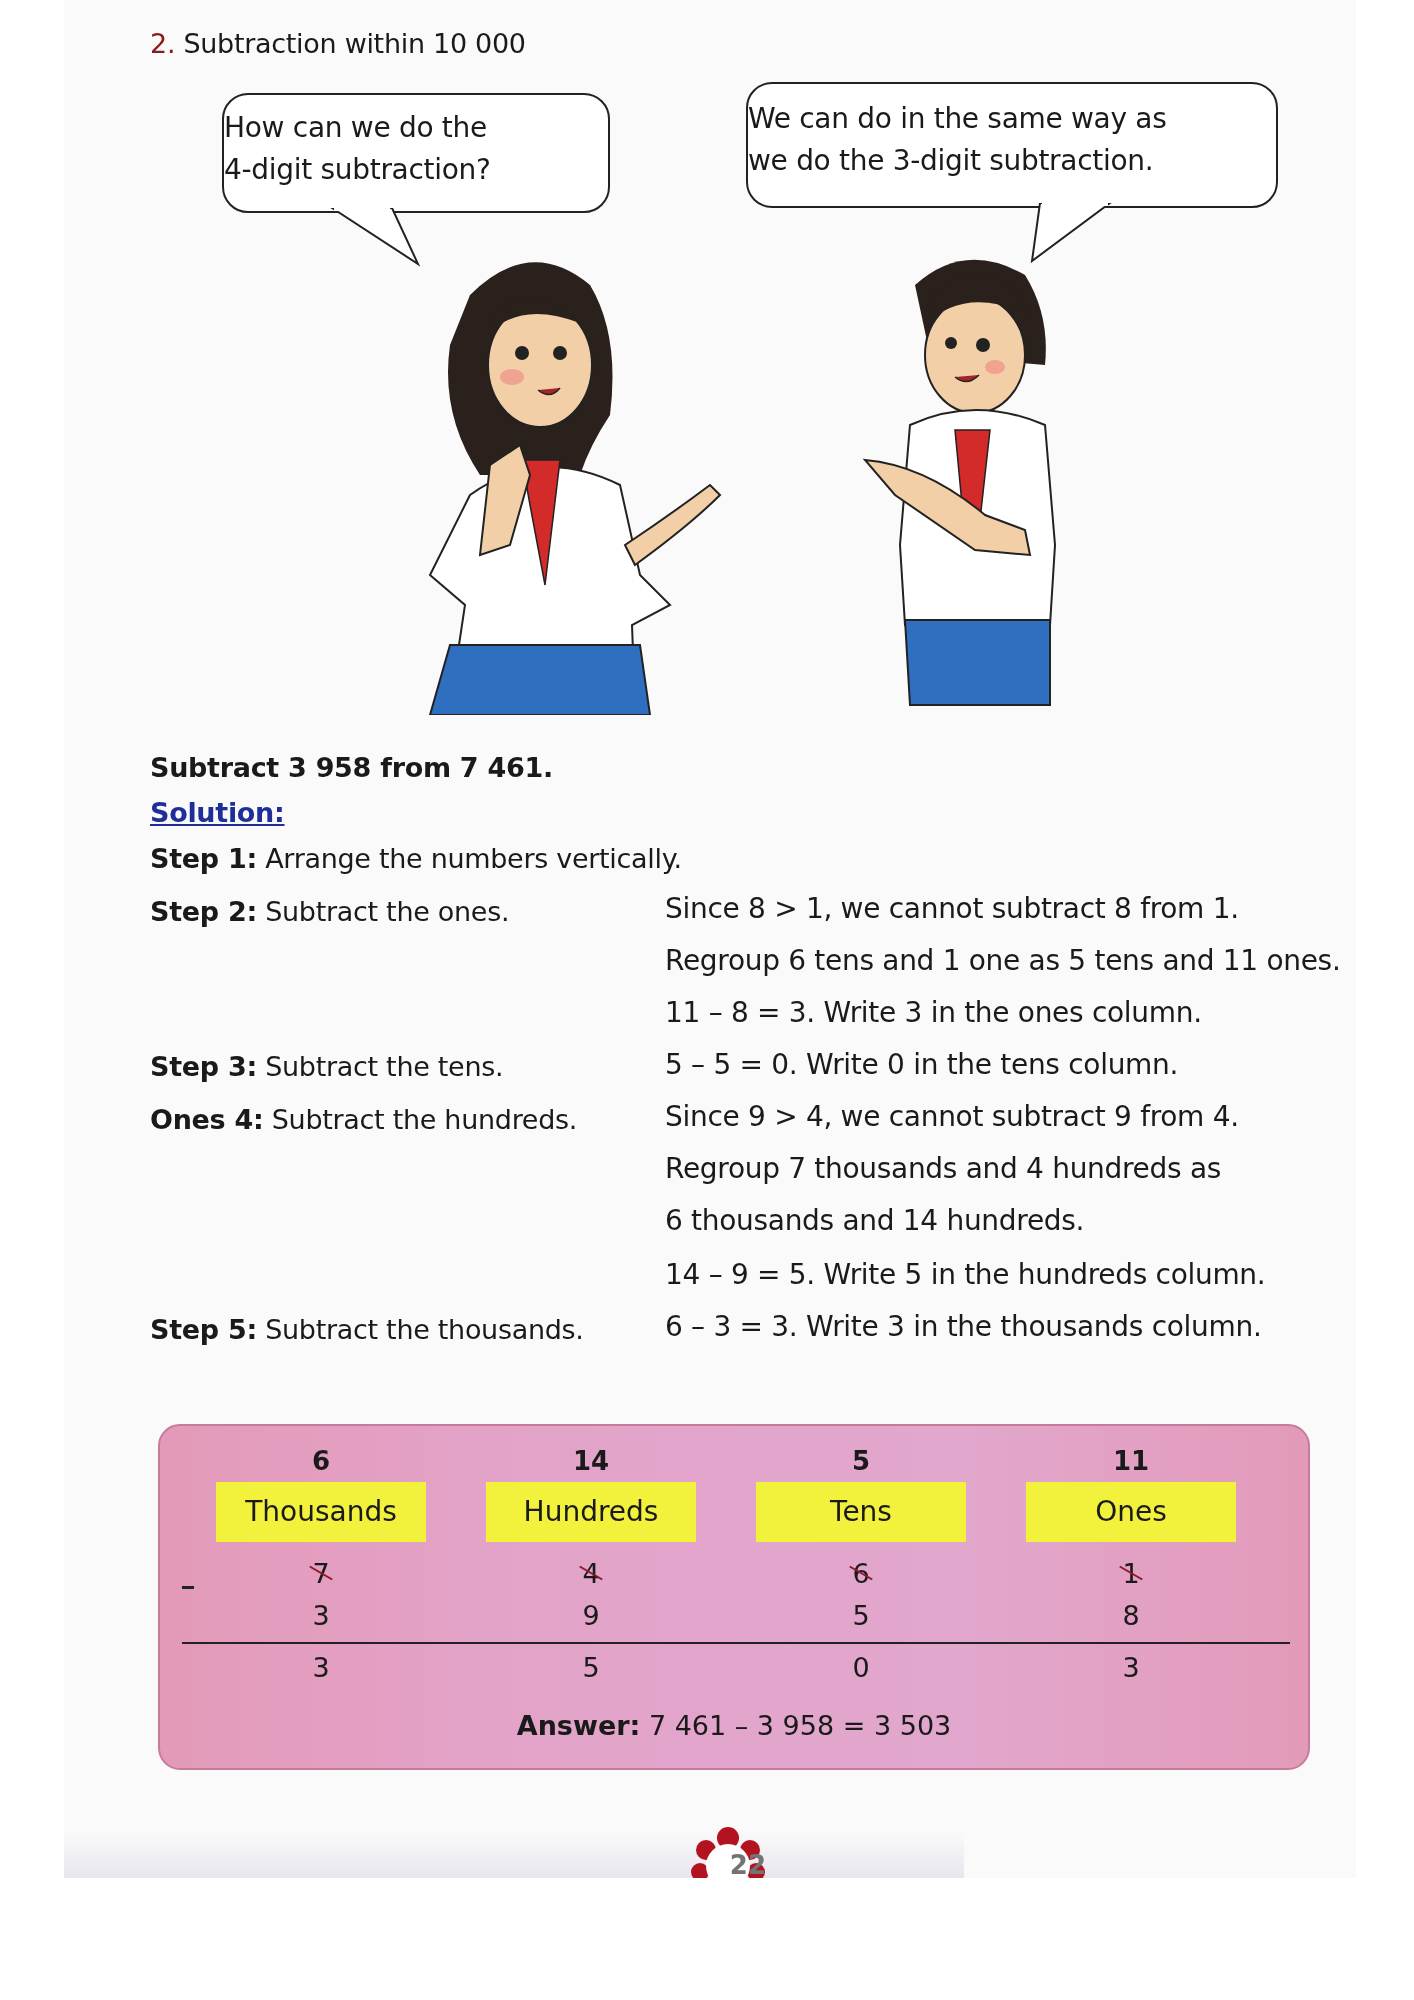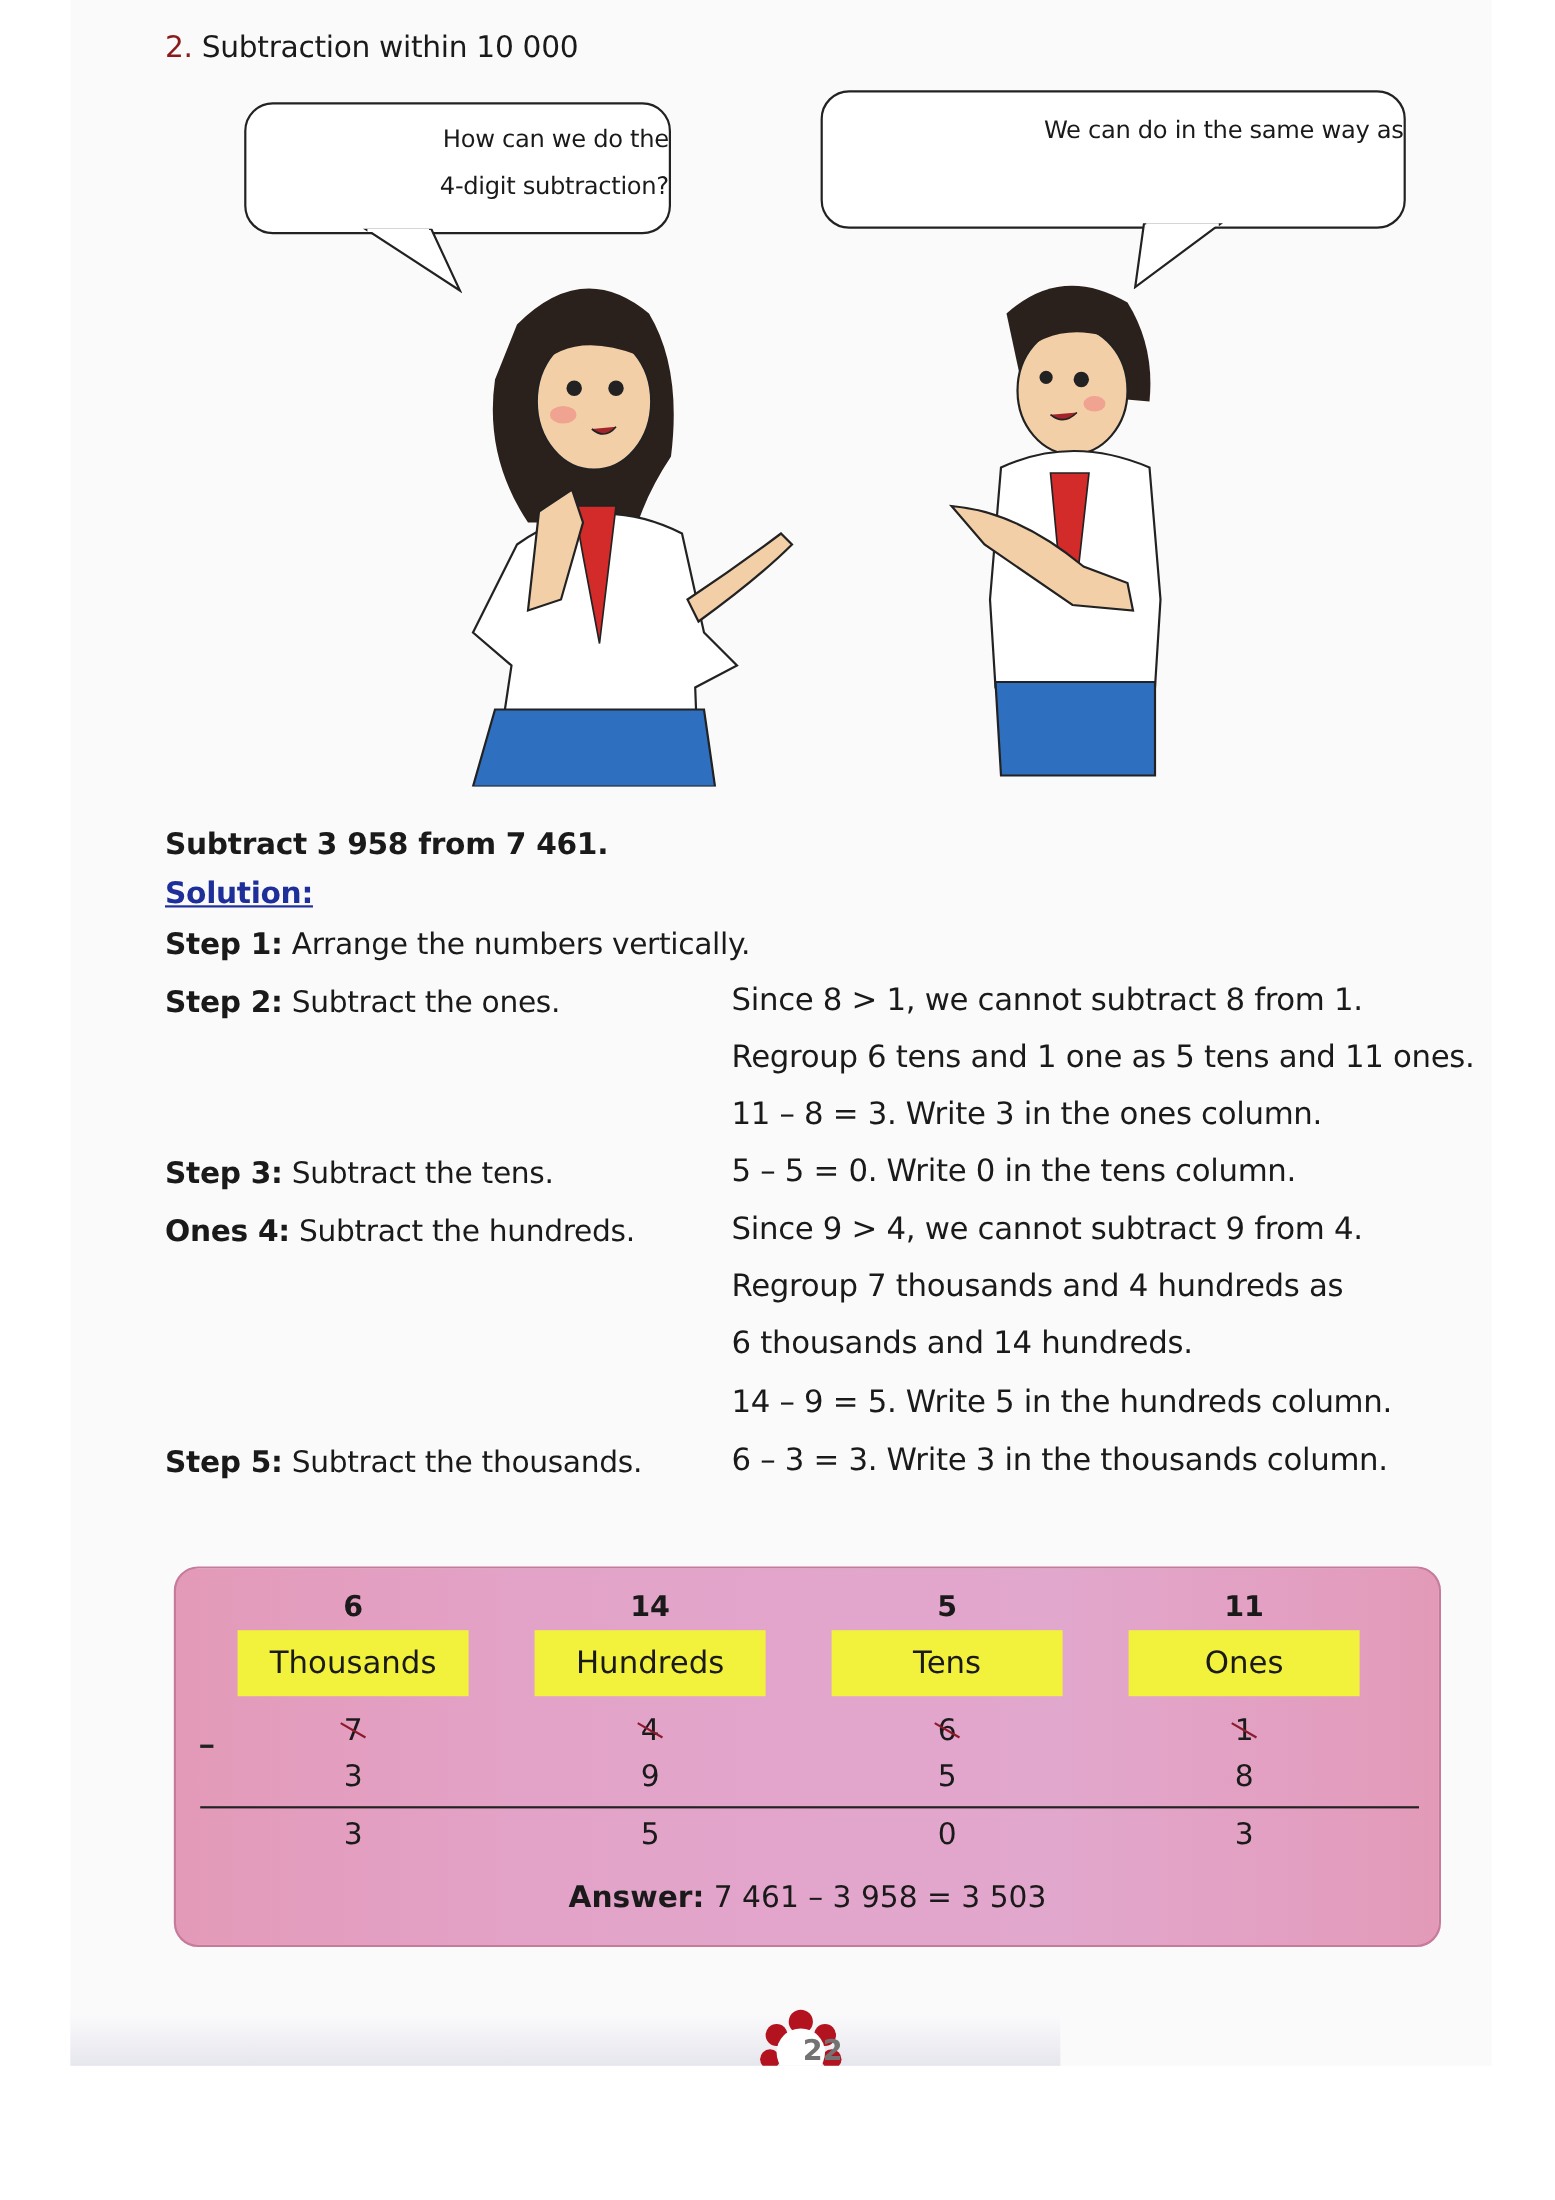--- a/index.html
+++ b/index.html
@@ -2,21 +2,21 @@
 <html><head>
   <meta charset="utf-8">
   <style>
     html, body { margin: 0; padding: 0; background: #ffffff; }
     body { width: 1414px; height: 2000px; position: relative; overflow: hidden; font-family: "DejaVu Sans", sans-serif; color: #1a1a1a; }
     .page { position: absolute; left: 64px; top: 0; width: 1292px; height: 1878px; background: #fbfafb; }
     .page-bottom-shade { position: absolute; left: 64px; top: 1830px; width: 900px; height: 48px; background: linear-gradient(#fbfafb, #e6e6ee); }
     .section-title { position: absolute; left: 150px; top: 28px; font-size: 27px; font-weight: normal; letter-spacing: -0.3px; }
     .section-title .num { color: #8b1a1a; }
 
-    .bubble { position: absolute; background: #fff; border: 2px solid #222; border-radius: 26px; font-size: 22px; text-align: right; line-height: 42px; letter-spacing: -0.3px; padding-left: 28px; }
+    .bubble { position: absolute; background: #fff; border: 2px solid #222; border-radius: 26px; font-size: 28px; text-align: left; line-height: 42px; letter-spacing: -0.3px; }
     .bubble-left { left: 222px; top: 93px; width: 388px; height: 120px; padding-top: 12px; box-sizing: border-box; }
     .bubble-right { left: 746px; top: 82px; width: 532px; height: 126px; padding-top: 14px; box-sizing: border-box; }
     .tail { position: absolute; }
 
     .figure { position: absolute; }
 
     .problem { position: absolute; left: 150px; top: 752px; font-size: 27px; font-weight: bold; letter-spacing: -0.3px; }
     .solution { position: absolute; left: 150px; top: 797px; font-size: 27px; font-weight: bold; color: #1f2f9a; text-decoration: underline; letter-spacing: -0.3px; }
     .step { position: absolute; left: 150px; font-size: 27px; letter-spacing: -0.3px; }
     .step b { font-weight: bold; }
@@ -54,20 +54,21 @@
   <div>How can we do the</div>
   <div>4-digit subtraction?</div>
 </div>
 <svg class="tail" style="left:330px;top:208px" width="90" height="60">
   <polygon points="2,0 88,56 62,0" fill="#fff" stroke="#222" stroke-width="2"></polygon>
   <line x1="4" y1="1" x2="60" y2="1" stroke="#fff" stroke-width="4"></line>
 </svg>
 
 <div class="bubble bubble-right">
   <div>We can do in the same way as</div>
+  <div>we do the 3-digit subtraction.</div>
 </div>
 <svg class="tail" style="left:1030px;top:203px" width="110" height="60">
   <polygon points="10,0 2,58 80,0" fill="#fff" stroke="#222" stroke-width="2"></polygon>
   <line x1="12" y1="1" x2="78" y2="1" stroke="#fff" stroke-width="4"></line>
 </svg>
 
 <svg class="figure" style="left:410px;top:245px" width="320" height="470">
   <path d="M60,50 Q120,-10 180,40 Q210,90 200,170 Q180,200 170,230 L70,230 Q30,170 40,100 Z" fill="#2b211c"></path>
   <ellipse cx="130" cy="120" rx="52" ry="62" fill="#f3cfa8" stroke="#222" stroke-width="2"></ellipse>
   <path d="M78,90 Q110,55 170,78 Q150,55 120,52 Q85,55 78,90 Z" fill="#2b211c"></path>

